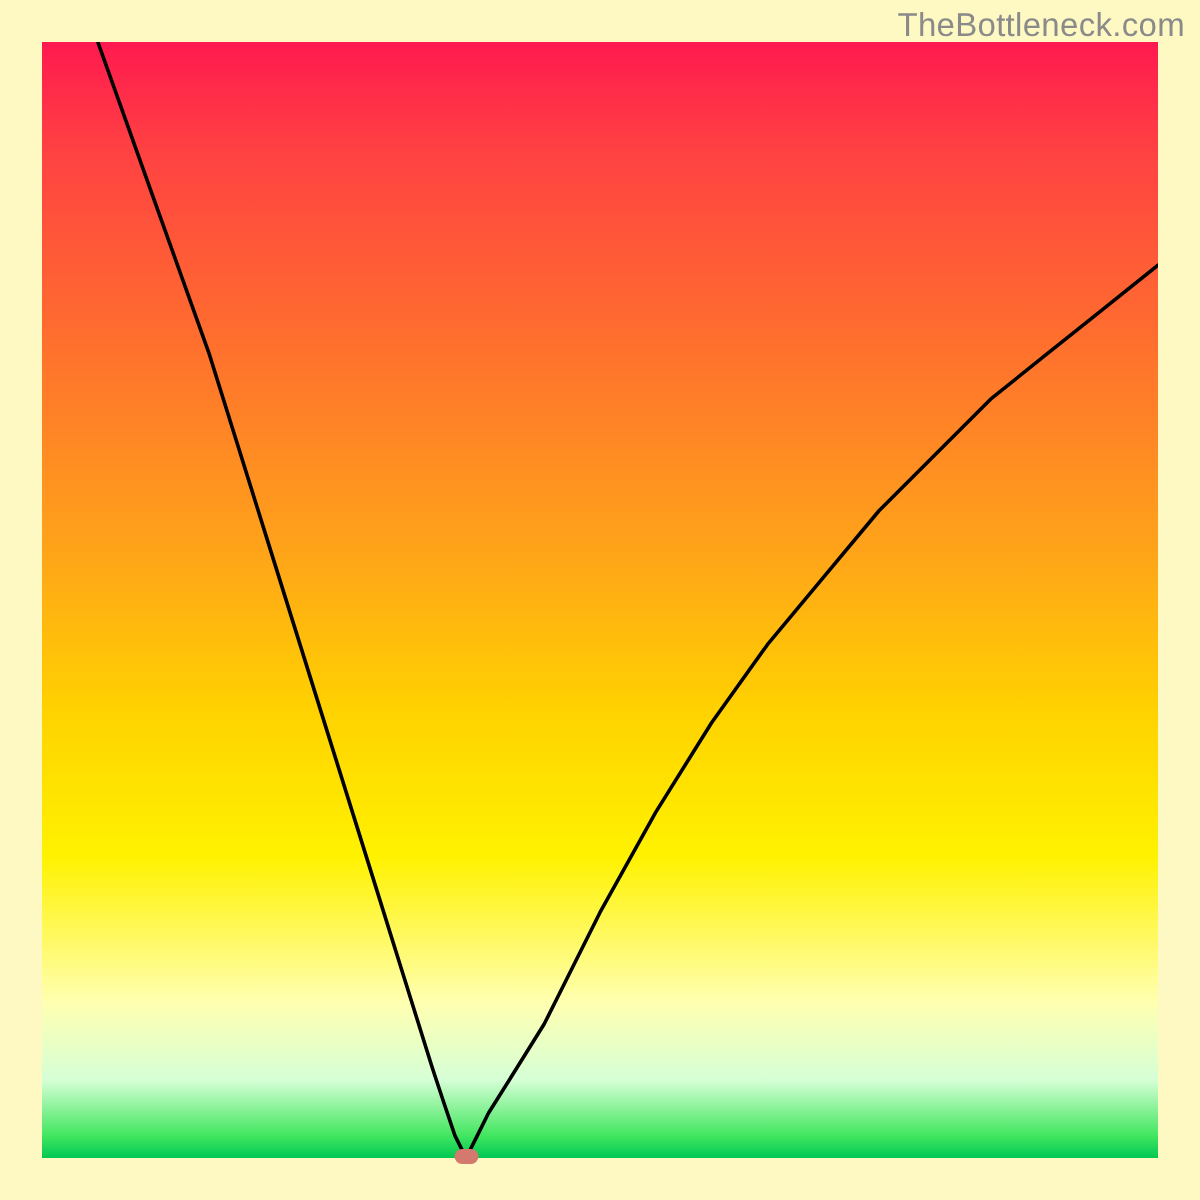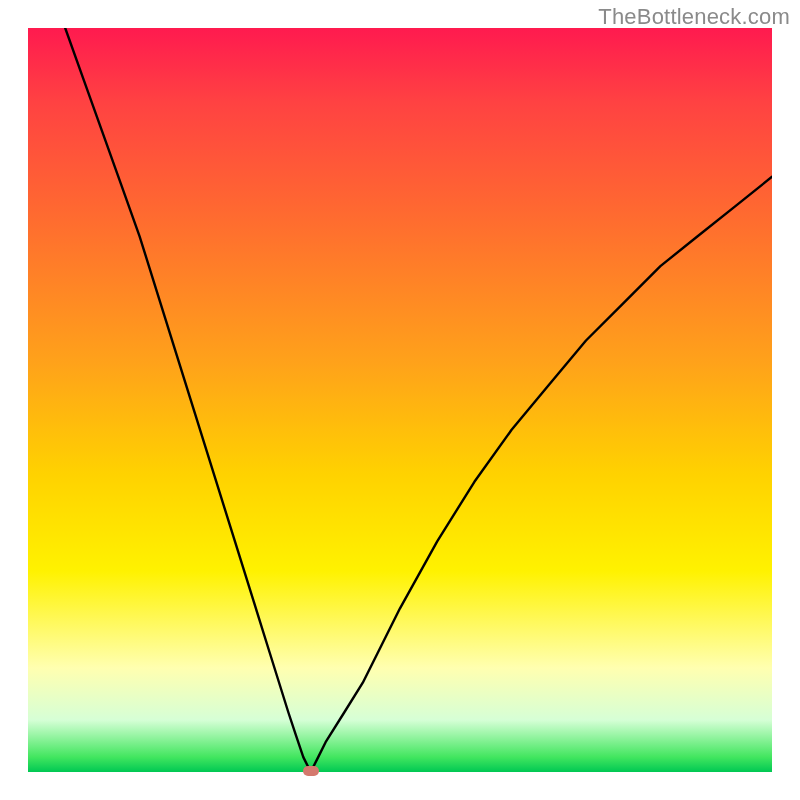--- a/index.html
+++ b/index.html
@@ -8,21 +8,21 @@
     width: 800px;
     height: 800px;
     background: #000;
     font-family: Arial, Helvetica, sans-serif;
     overflow: hidden;
   }
   .frame {
     position: relative;
     width: 800px;
     height: 800px;
-    background: #ffffff;
+    background: #fef9c3;
   }
   .plot-area {
     position: absolute;
     left: 28px;
     top: 28px;
     width: 744px;
     height: 744px;
     background: linear-gradient(
       to bottom,
       #ff1a4f 0%,

